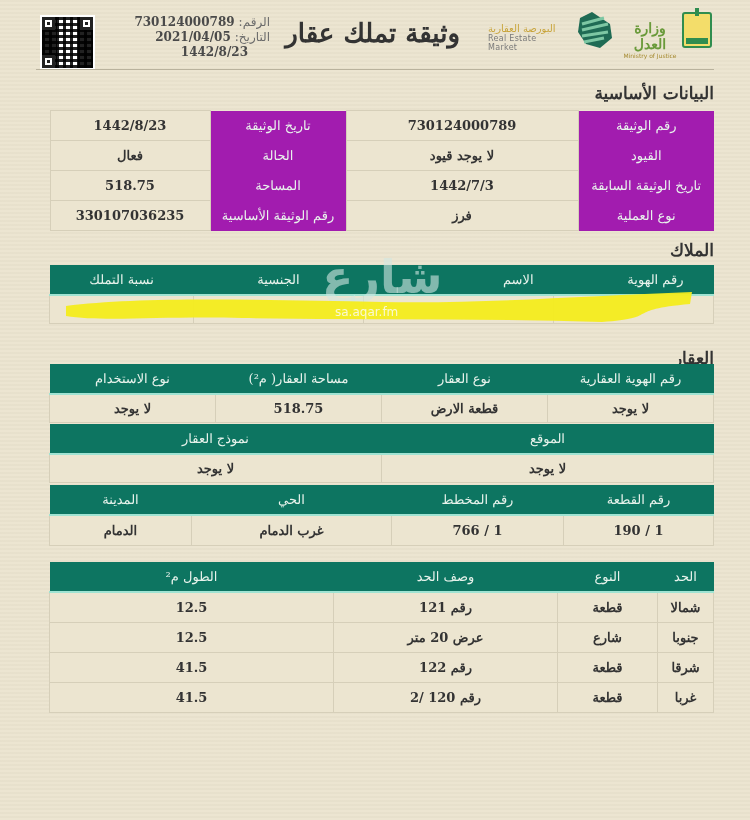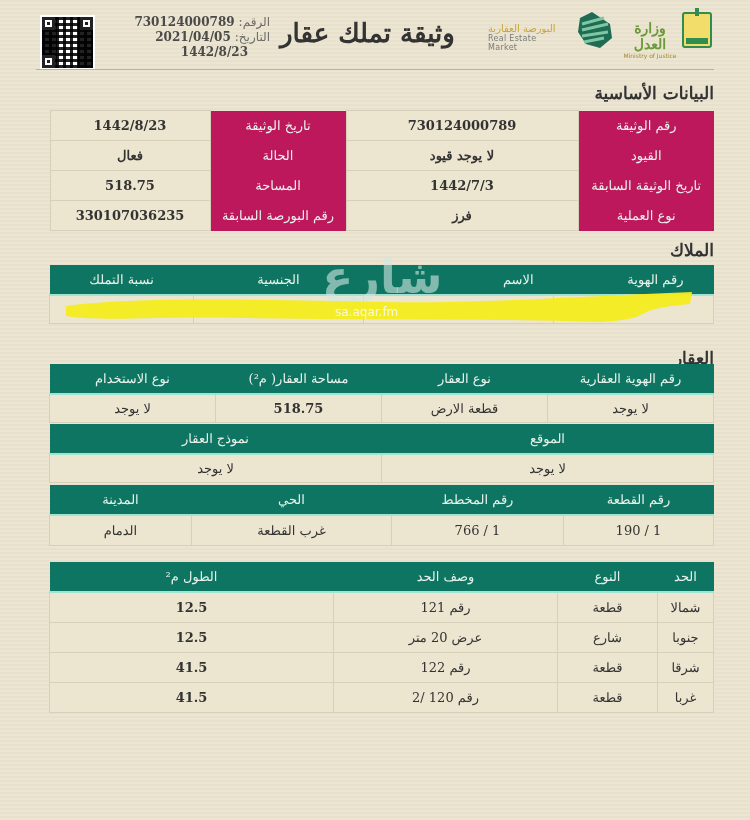--- a/index.html
+++ b/index.html
@@ -6,21 +6,21 @@
   body {
     width:750px; height:820px; overflow:hidden;
     background:#ebe4cf;
     background-image: repeating-linear-gradient(0deg, rgba(255,255,255,0.05) 0 2px, rgba(0,0,0,0.015) 2px 4px);
     font-family: "DejaVu Serif", "Liberation Serif", serif;
     color:#3b3b3b;
     position:relative;
   }
   
   .hdr-line { position:absolute; left:36px; right:36px; top:69px; height:1px; background:#b9b29d; }
-  .title { position:absolute; left:280px; top:18px; width:180px; text-align:left; font-size:26px; font-weight:bold; color:#333; }
+  .title { position:absolute; left:280px; top:18px; width:180px; text-align:right; font-size:26px; font-weight:bold; color:#333; }
   .meta { position:absolute; left:130px; top:15px; width:140px; font-size:12px; font-weight:bold; line-height:15px; color:#4a4a4a; direction:rtl; }
   .meta .row { display:flex; justify-content:flex-start; gap:4px; }
   .meta .lbl { font-weight:normal; color:#6b6b6b;text-align:right; }
   .qr { position:absolute; left:40px; top:15px; width:51px; height:51px; background:#fff;
         background-image:
           linear-gradient(90deg,#222 0 30%,transparent 30% 70%,#222 70%),
           repeating-linear-gradient(0deg,#222 0 3px,#fff 3px 6px),
           repeating-linear-gradient(90deg,#222 0 3px,#fff 3px 7px);
         background-blend-mode: multiply; border:2px solid #fff; }
   .qr .f { position:absolute; width:13px; height:13px; border:3px solid #222; background:#fff; box-sizing:border-box; }
@@ -34,23 +34,23 @@
   .logo-moj .en { font-size:6px; color:#a58a30; font-family:"DejaVu Sans", sans-serif; }
   .logo-emb { position:absolute; left:682px; top:12px; width:30px; height:36px; background:#f3dd6a; border:2px solid #2f8d4f; border-radius:3px; box-sizing:border-box; }
   .logo-emb .g { position:absolute; left:2px; right:2px; bottom:2px; height:6px; background:#2f8d4f; }
   .logo-emb .s { position:absolute; left:11px; top:-6px; width:4px; height:8px; background:#2f8d4f; }
 
   .section-title { position:absolute; right:36px; font-size:17px; font-weight:bold; color:#333; }
 
   
   table { border-collapse:collapse; table-layout:fixed; position:absolute; direction:rtl; }
   td, th { padding:0; text-align:center; vertical-align:middle; font-size:13px; }
-  .g { background:#be185d; color:#e8f3ec; font-weight:normal; }
+  .g { background:#a21caf; color:#e8f3ec; font-weight:normal; }
   .c { background:#ece5d0; color:#333; border:1px solid #d6cfb9; font-weight:bold; }
-  .c.t { font-weight:normal; }
+  .c.t { font-weight:bold; }
   .hdr-row td { background:#0d7561; color:#e8f3ec; font-weight:normal; border-bottom:2px solid #9fe3d2; }
 
   
   .redact { position:absolute; left:62px; top:292px; width:632px; height:30px; }
   .watermark { position:absolute; left:322px; top:250px; font-family:"DejaVu Sans", sans-serif; font-size:46px; color:rgba(210,230,225,0.6); font-weight:bold; direction:ltr; }
   .watermark-sub { position:absolute; left:335px; top:305px; font-family:"DejaVu Sans", sans-serif; font-size:12px; color:rgba(250,250,240,0.85); direction:ltr; }
 </style>
 </head>
 <body>
 
@@ -118,21 +118,21 @@
     </tr>
     <tr style="height:30px">
       <td class="g">تاريخ الوثيقة السابقة</td>
       <td class="c">1442/7/3</td>
       <td class="g">المساحة</td>
       <td class="c">518.75</td>
     </tr>
     <tr style="height:30px">
       <td class="g">نوع العملية</td>
       <td class="c">فرز</td>
-      <td class="g">رقم البورصة السابقة</td>
+      <td class="g">رقم الوثيقة الأساسية</td>
       <td class="c">330107036235</td>
     </tr>
   </tbody>
 </table>
 
 <div class="section-title" style="top:240px">الملاك</div>
 <table style="right:36px; top:265px; width:664px;">
   <colgroup>
       <col style="width:160px">
       <col style="width:190px">
@@ -209,21 +209,21 @@
   <tbody>
     <tr class="hdr-row" style="height:30px">
       <td>رقم القطعة</td>
       <td>رقم المخطط</td>
       <td>الحي</td>
       <td>المدينة</td>
     </tr>
     <tr style="height:30px">
       <td class="c t">1 / 190</td>
       <td class="c t">1 / 766</td>
-      <td class="c t">غرب القطعة</td>
+      <td class="c t">غرب الدمام</td>
       <td class="c t">الدمام</td>
     </tr>
   </tbody>
 </table>
 
 <table style="right:36px; top:562px; width:664px;">
   <colgroup>
       <col style="width:56px">
       <col style="width:100px">
       <col style="width:224px">

